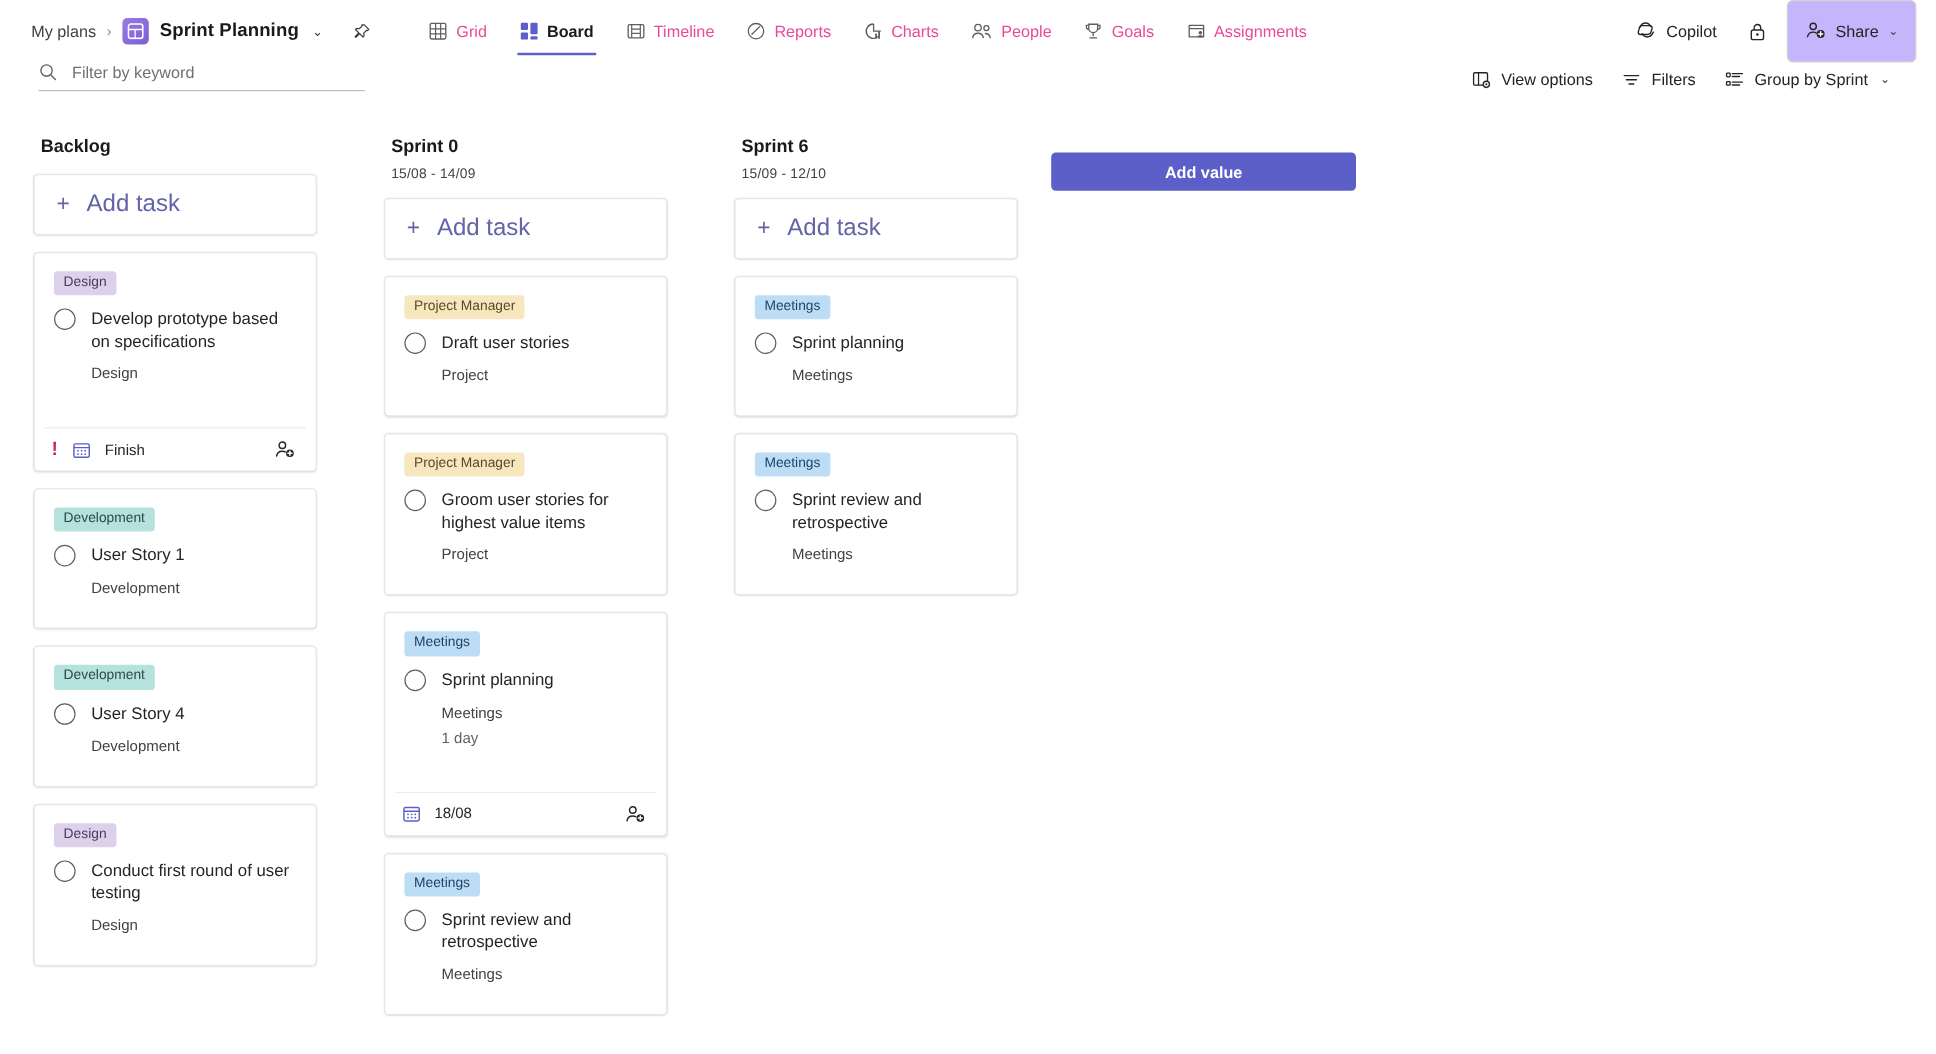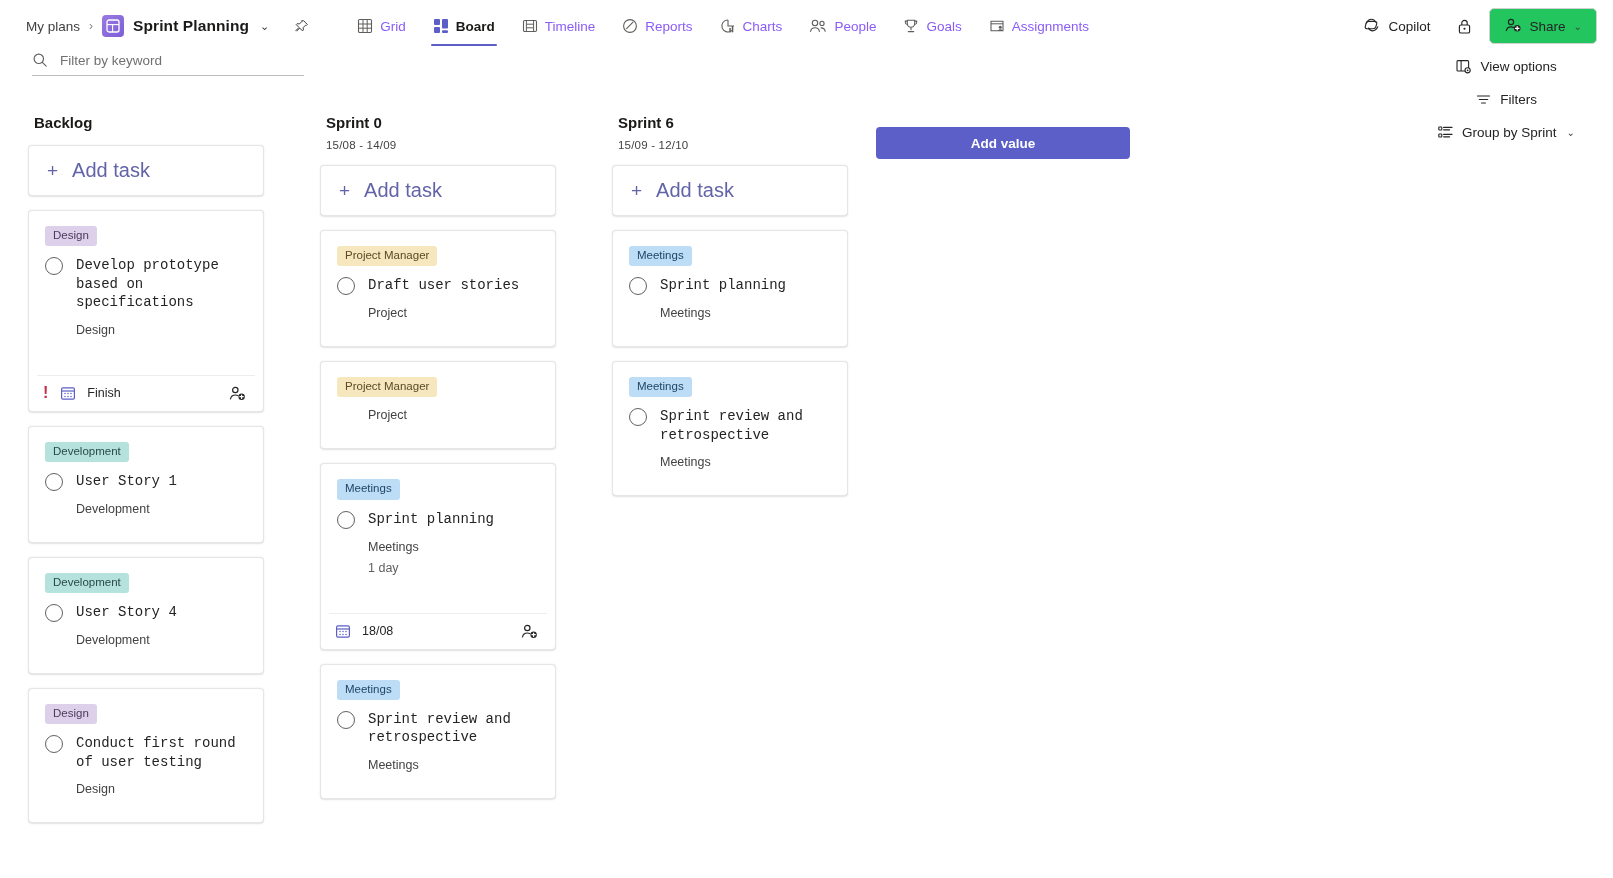--- a/index.html
+++ b/index.html
@@ -29,21 +29,21 @@
   }
   .plan-badge svg { display:block; }
   .plan-title { font-size: 15.5px; font-weight: 700; color: #1b1a19; letter-spacing: .1px; }
   .chev { color: #3b3a39; font-size: 11px; margin-left: 2px; }
   .pin { margin-left: 16px; color: #3b3a39; display: flex; align-items: center; }
 
   .navtabs { display: flex; align-items: center; gap: 3px; margin-left: 36px; height: 52px; }
   .tab {
     display: flex; align-items: center; gap: 7px;
     padding: 0 12px; height: 52px;
-    font-size: 13.5px; color: #8b5cf6;
+    font-size: 13.5px; color: #ec4899;
     position: relative; cursor: pointer; white-space: nowrap;
   }
   .tab .ticon { display: flex; align-items: center; color: #605e5c; }
   .tab.active { color: #1b1a19; font-weight: 700; }
   .tab.active .ticon { color: #5b5fc7; }
   .tab.active::after {
     content: ""; position: absolute; left: 10px; right: 10px; bottom: 6px;
     height: 2.5px; background: #5b5fc7; border-radius: 2px;
   }
 
@@ -51,44 +51,44 @@
   .copilot {
     display: flex; align-items: center; gap: 8px;
     font-size: 13.5px; color: #242424; padding: 6px 10px; cursor: pointer;
   }
   .iconbtn {
     width: 32px; height: 32px; display: flex; align-items: center; justify-content: center;
     color: #242424; cursor: pointer; border-radius: 4px;
   }
   .sharebtn {
     display: flex; align-items: center; gap: 8px;
-    height: 36px; padding: 0 14px;
+    height: 52px; padding: 0 14px;
     border: 1px solid #d1d1d1; border-radius: 5px;
-    background: #22c55e; font-size: 13.5px; color: #242424; cursor: pointer;
+    background: #c4b5fd; font-size: 13.5px; color: #242424; cursor: pointer;
   }
   .sharebtn .chev2 { font-size: 10px; color: #424242; }
 
   
   .filterbar {
     height: 48px; display: flex; align-items: flex-start;
     padding: 0 28px 0 32px; position: relative;
   }
   .searchwrap {
     display: flex; align-items: center; gap: 12px;
     width: 272px; border-bottom: 1px solid #bdbdbd; padding-bottom: 7px;
   }
   .searchwrap .sicon { color: #616161; display: flex; }
   .searchwrap input {
     border: none; outline: none; font-size: 13.5px; color: #242424;
     background: transparent; width: 100%;
     font-family: "Liberation Sans", "DejaVu Sans", sans-serif;
   }
   .searchwrap input::placeholder { color: #707070; }
 
-  .bartools { margin-left: auto; display: flex; align-items: center; gap: 4px; flex-direction: column; }
+  .bartools { margin-left: auto; display: flex; align-items: center; gap: 4px; }
   .barbtn {
     display: flex; align-items: center; gap: 8px;
     padding: 6px 10px; font-size: 13.5px; color: #242424; cursor: pointer;
     border-radius: 4px; white-space: nowrap;
   }
   .barbtn .bicon { color: #242424; display: flex; align-items: center; }
   .barbtn .chev3 { font-size: 10px; color: #424242; margin-left: 2px; }
 
   
   .board {
@@ -118,21 +118,21 @@
   .task { padding: 14px 16px 0 16px; cursor: pointer; }
   .chip {
     display: inline-block; border-radius: 3px;
     padding: 3px 8px 4px 8px; font-size: 11.5px; line-height: 1.15;
   }
   .chip-design      { background: #ddd0ea; color: #4b3b5e; }
   .chip-development { background: #b6e2de; color: #2a4a47; }
   .chip-pm          { background: #f6e7bf; color: #5b4a23; }
   .chip-meetings    { background: #bddcf5; color: #1f4668; }
 
-  .taskrow { display: flex; gap: 13px; margin-top: 10px; align-items: flex-start; font-family: Liberation Mono, monospace; }
+  .taskrow { display: flex; gap: 13px; margin-top: 10px; align-items: flex-start; }
   .circle {
     width: 18px; height: 18px; border-radius: 50%;
     border: 1.4px solid #616161; flex: 0 0 18px; margin-top: 1px;
   }
   .tasktitle { font-size: 14px; line-height: 1.32; color: #242424; }
   .bucket { font-size: 12.5px; color: #424242; margin: 11px 0 0 31px; }
   .duration { font-size: 12.5px; color: #616161; margin: 7px 0 0 31px; }
   .task-pad { height: 26px; }
 
   .cardfoot {
@@ -428,21 +428,24 @@
           <span class="lbl">Add task</span>
         </div>
       </div>
       <div class="card">
         <div class="task"><span class="chip chip-pm">Project Manager</span><div class="taskrow">
             <span class="circle"></span>
             <span class="tasktitle">Draft user stories</span>
           </div><div class="bucket">Project</div><div class="task-pad"></div></div>
       </div>
       <div class="card">
-        <div class="task"><span class="chip chip-pm">Project Manager</span><div class="bucket">Project</div><div class="task-pad"></div></div>
+        <div class="task"><span class="chip chip-pm">Project Manager</span><div class="taskrow">
+            <span class="circle"></span>
+            <span class="tasktitle">Groom user stories for highest value items</span>
+          </div><div class="bucket">Project</div><div class="task-pad"></div></div>
       </div>
       <div class="card">
         <div class="task"><span class="chip chip-meetings">Meetings</span><div class="taskrow">
             <span class="circle"></span>
             <span class="tasktitle">Sprint planning</span>
           </div><div class="bucket">Meetings</div><div class="duration">1 day</div><div class="task-pad"></div></div>
         <div class="cardfoot">
           <span class="footdate">
             <span class="dicon">
               <svg width="16" height="16" viewBox="0 0 16 16">

